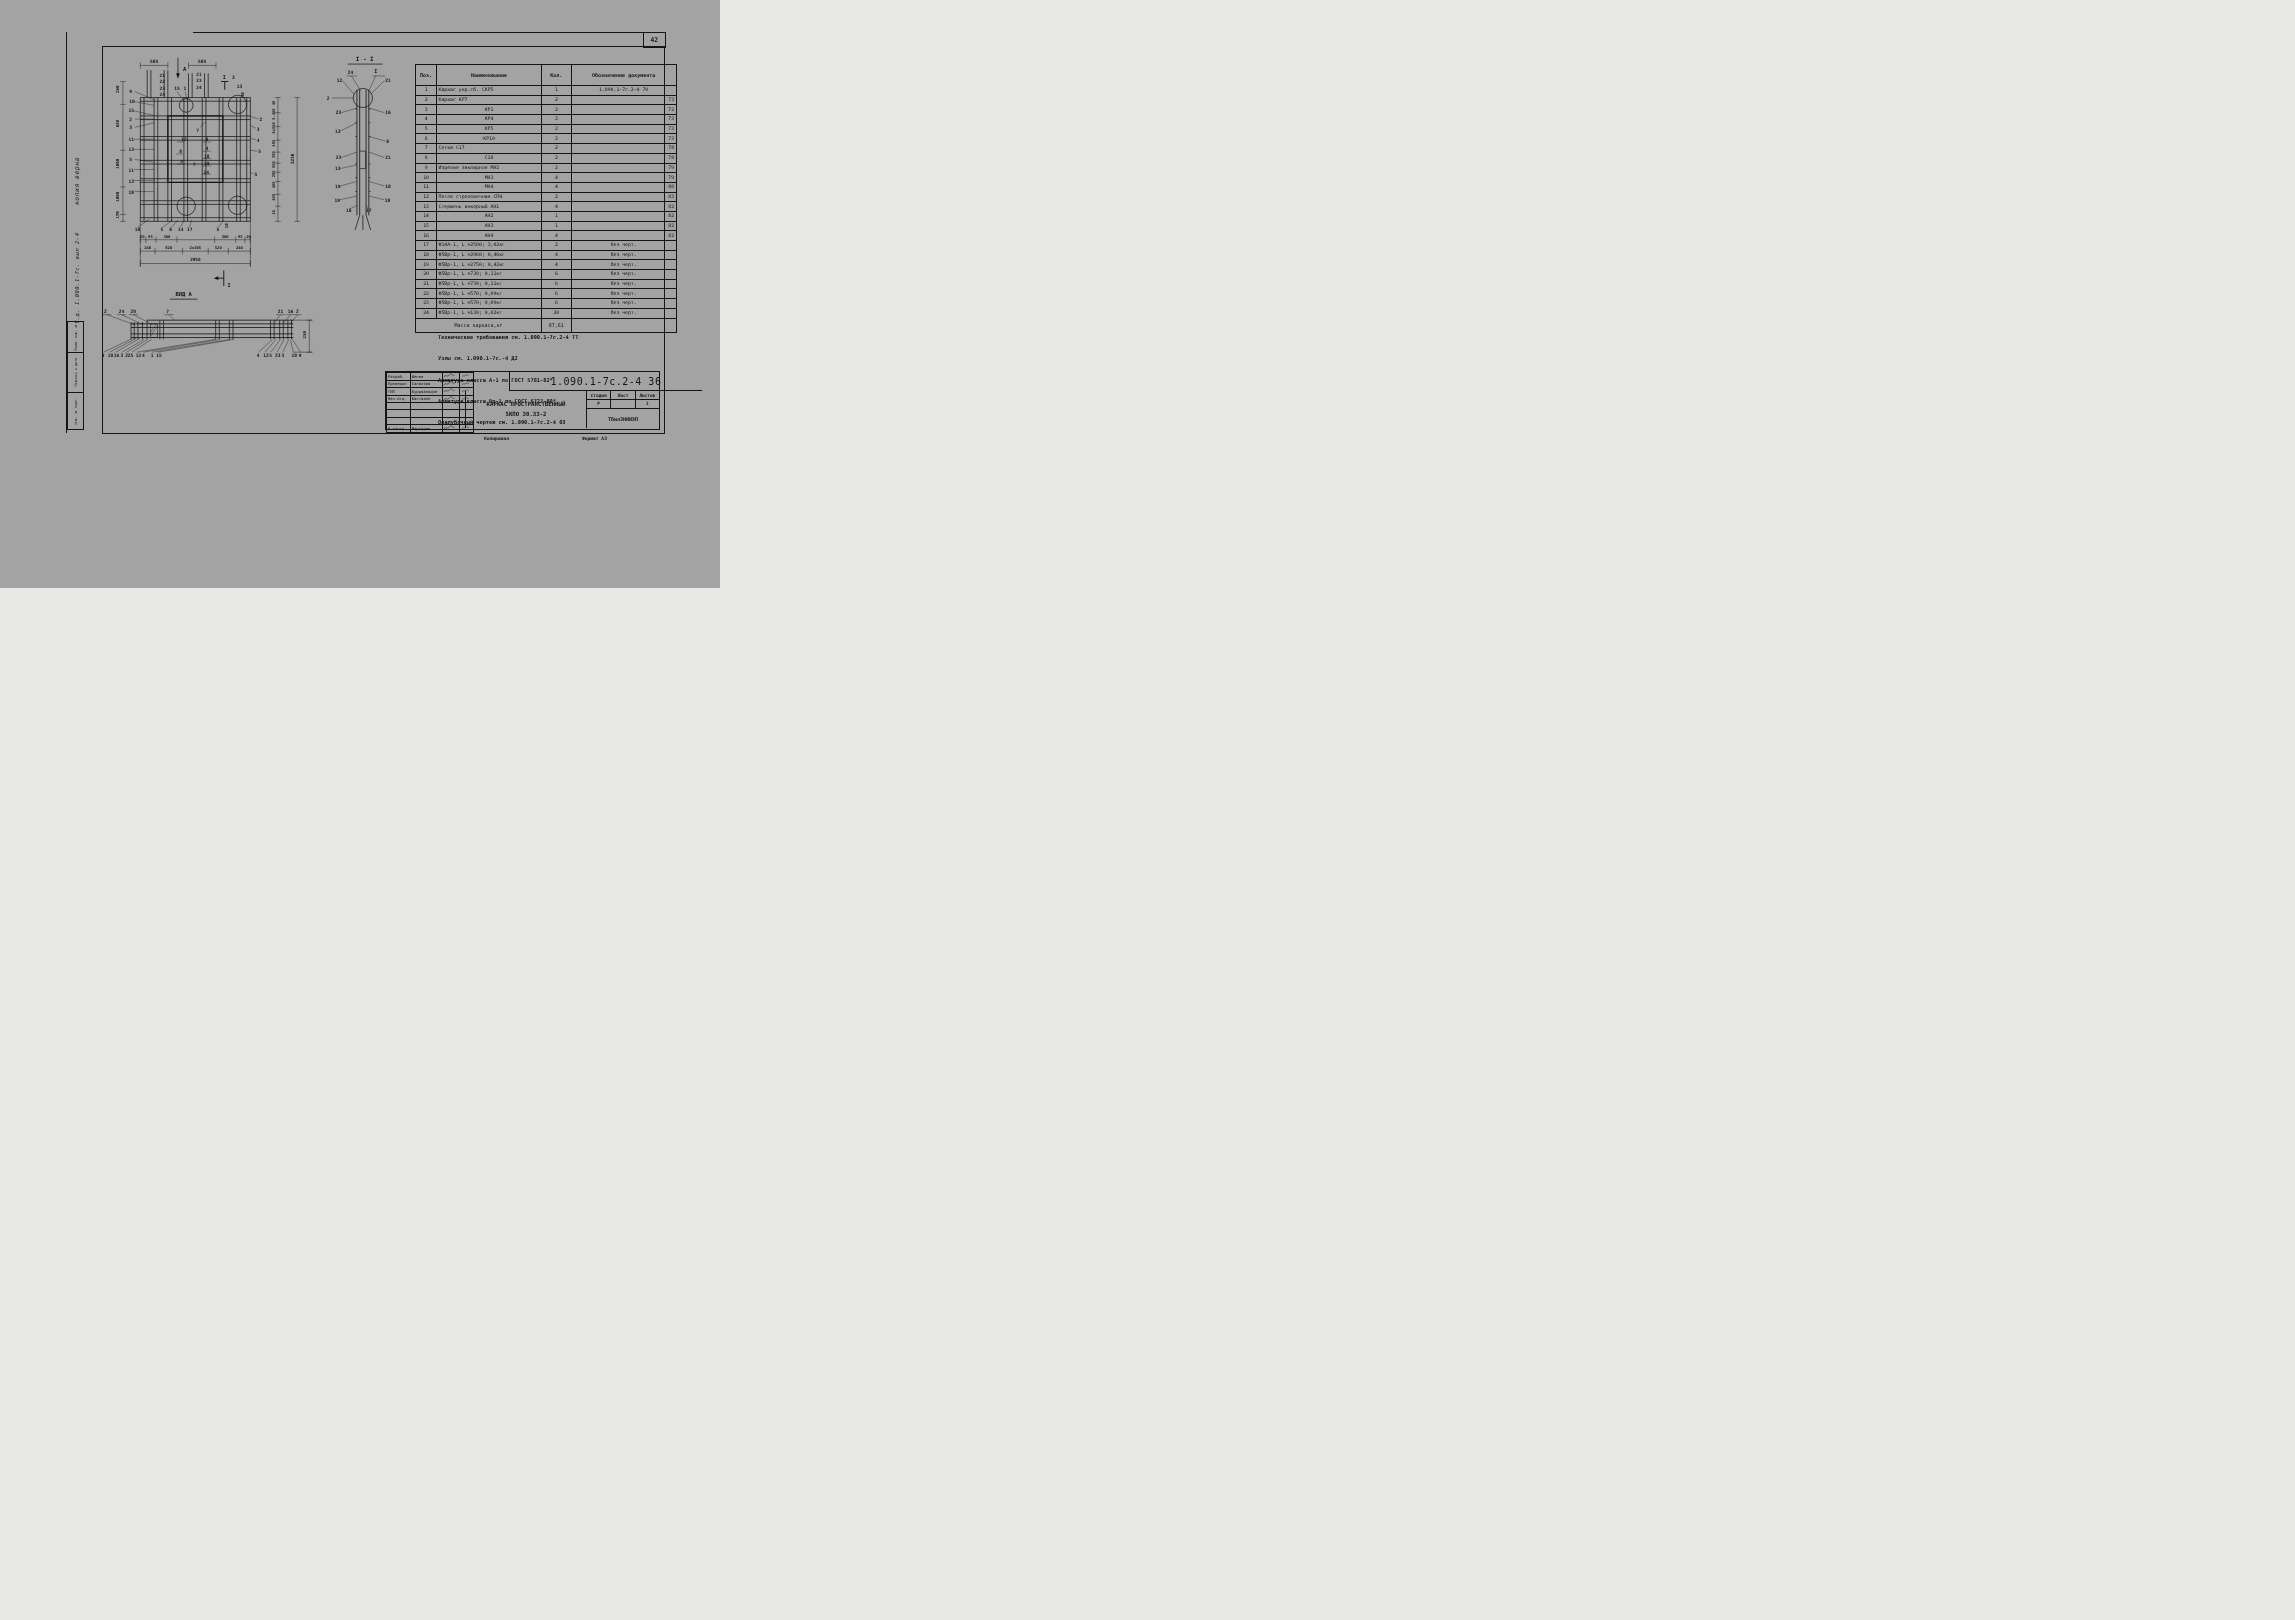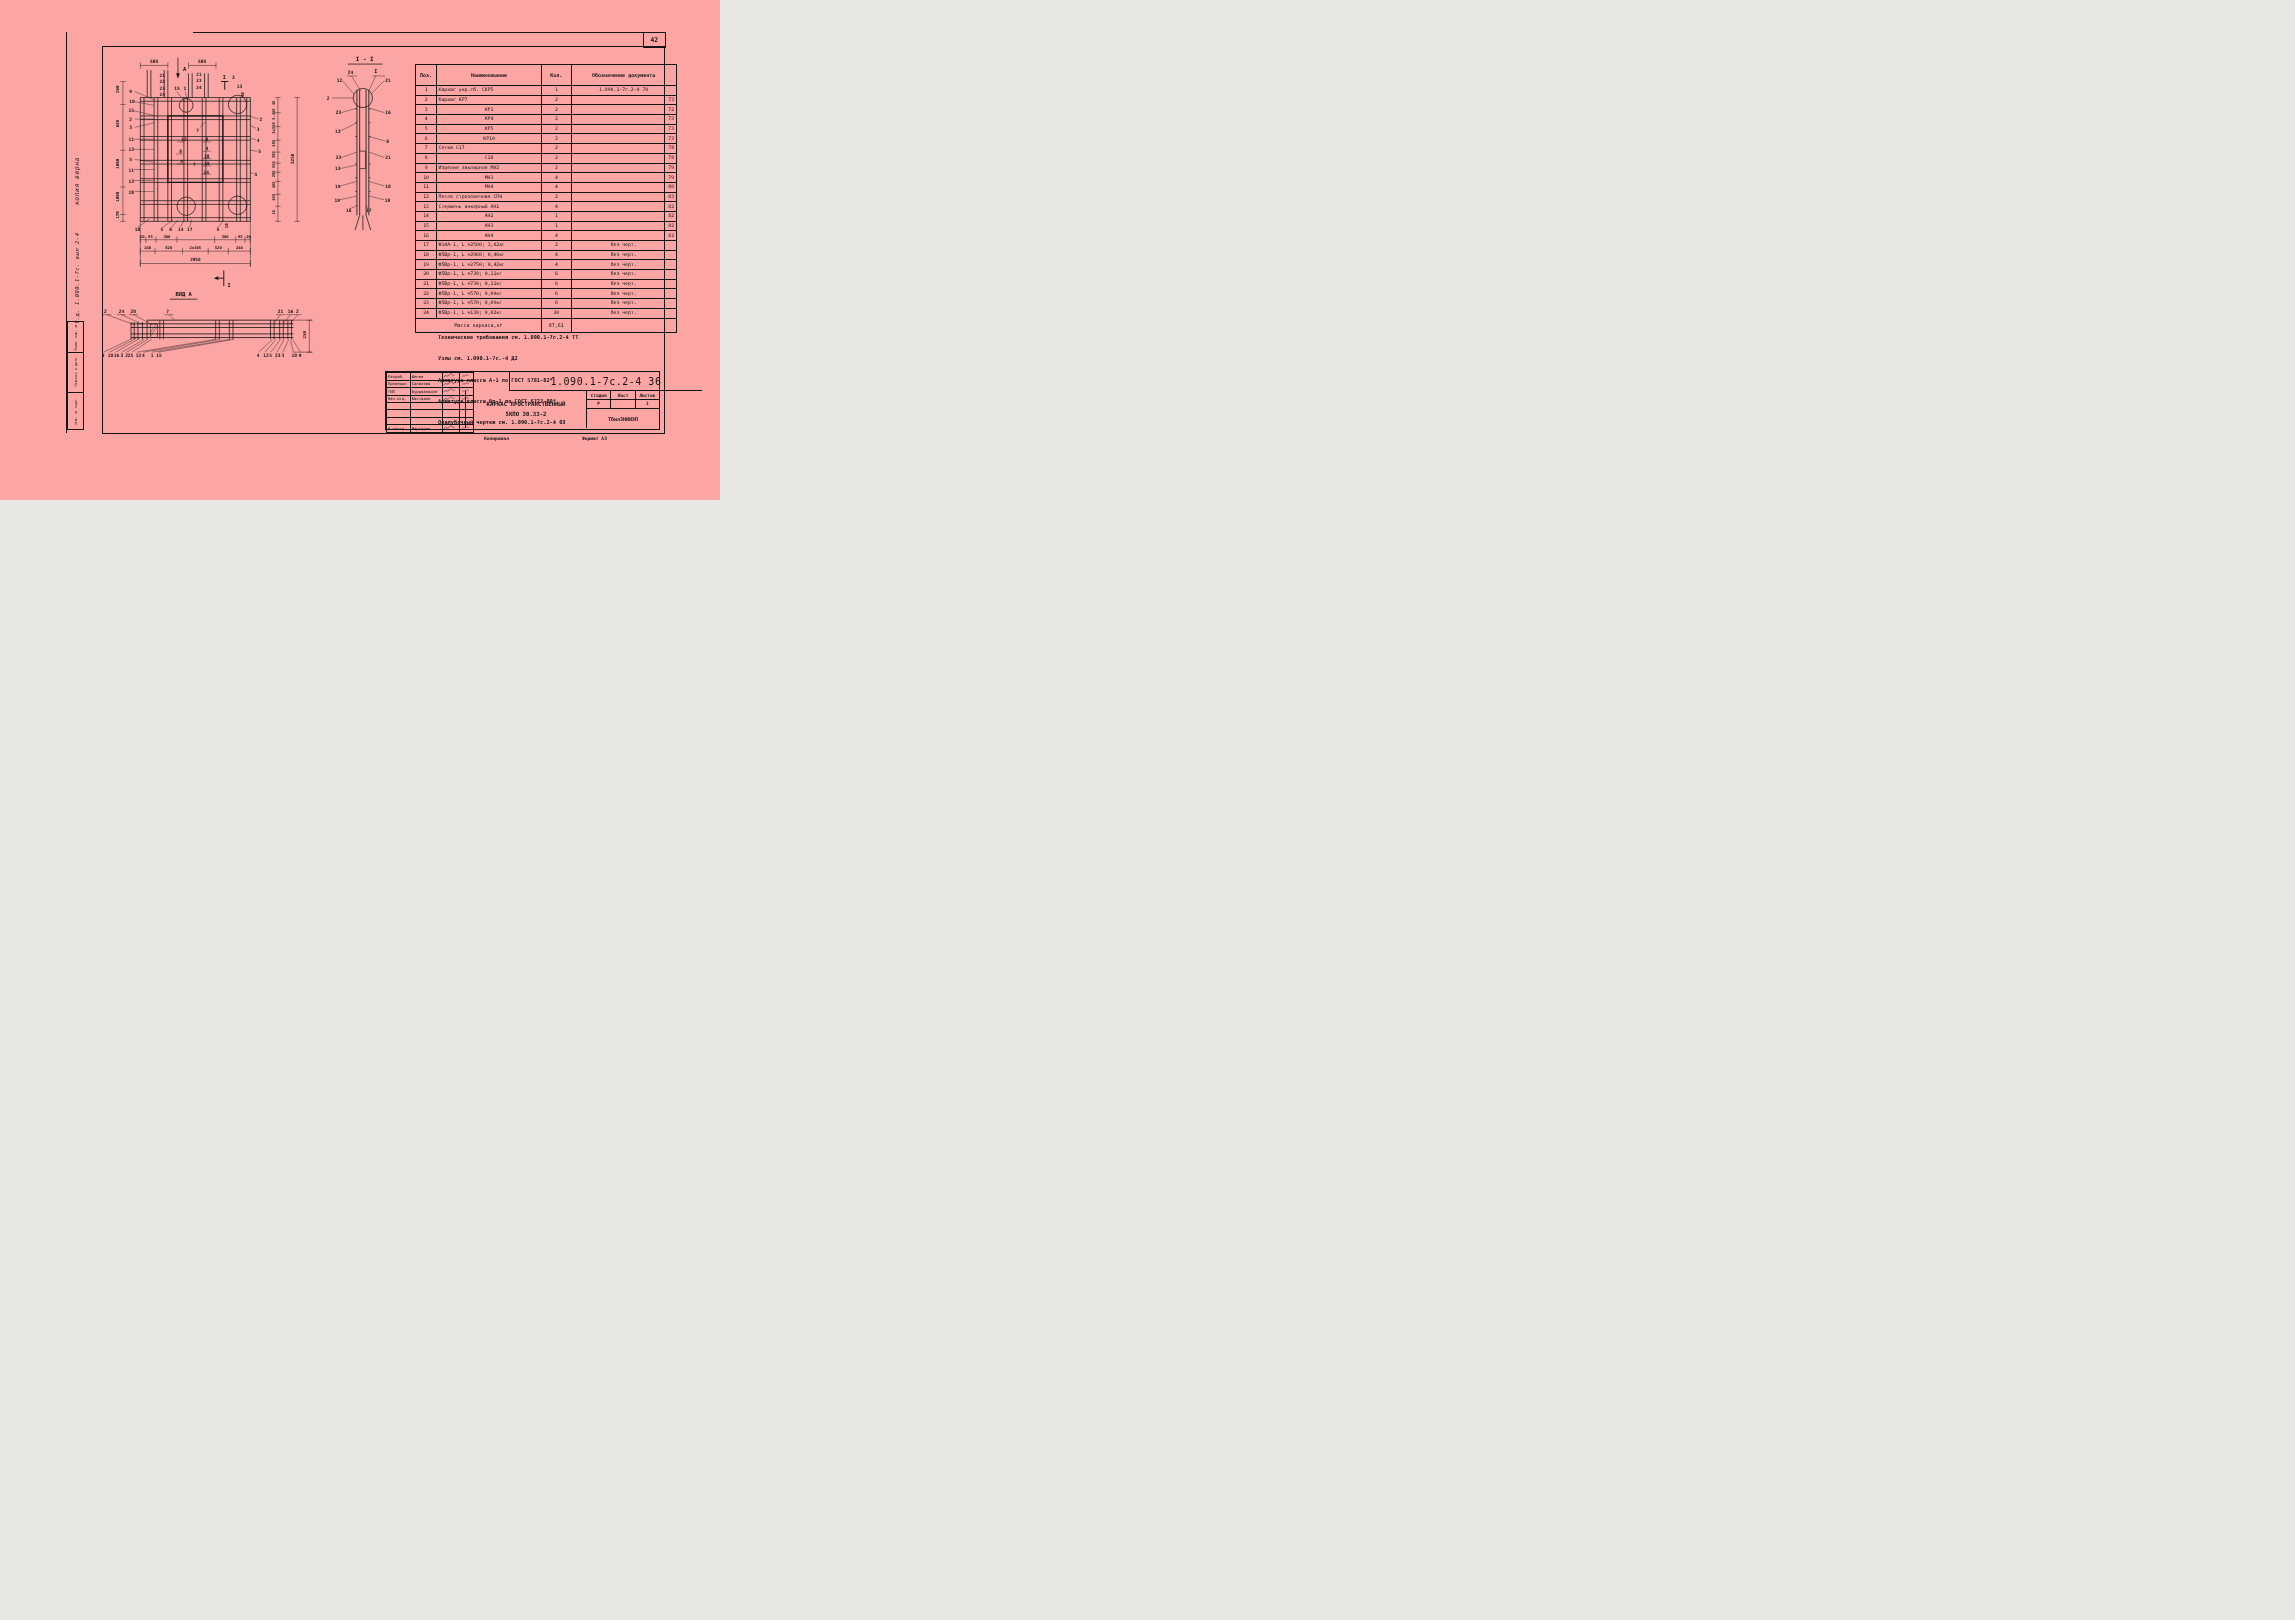--- a/index.html
+++ b/index.html
@@ -1,16 +1,16 @@
 <!DOCTYPE html>
 <html style="font-size:7.3px"><head>
 <meta charset="utf-8">
 <style>
   html,body{margin:0;padding:0;background:#e8e8e4;}
-  .sheet{position:relative;width:720px;height:500px;background:#fca5a5;color:#151515;
+  .sheet{position:relative;width:720px;height:588px;background:#a3a3a3;color:#151515;
          font-family:"DejaVu Sans Mono","Liberation Mono",monospace;overflow:hidden;}
   .abs{position:absolute;}
   
   .frame{left:102px;top:46px;width:561px;height:386px;border:1.4px solid #151515;}
   .edge-left{left:66px;top:32px;width:1.4px;height:401px;background:#151515;}
   .top-rule{left:193px;top:32px;width:472px;height:0.9px;background:#151515;}
   .pagebox{left:643px;top:32px;width:20.7px;height:13.8px;border:1.4px solid #151515;
            display:flex;align-items:center;justify-content:center;font-weight:bold;font-size:6.4px;}
   
   .marginnote{writing-mode:vertical-rl;transform:rotate(180deg);font-style:italic;

